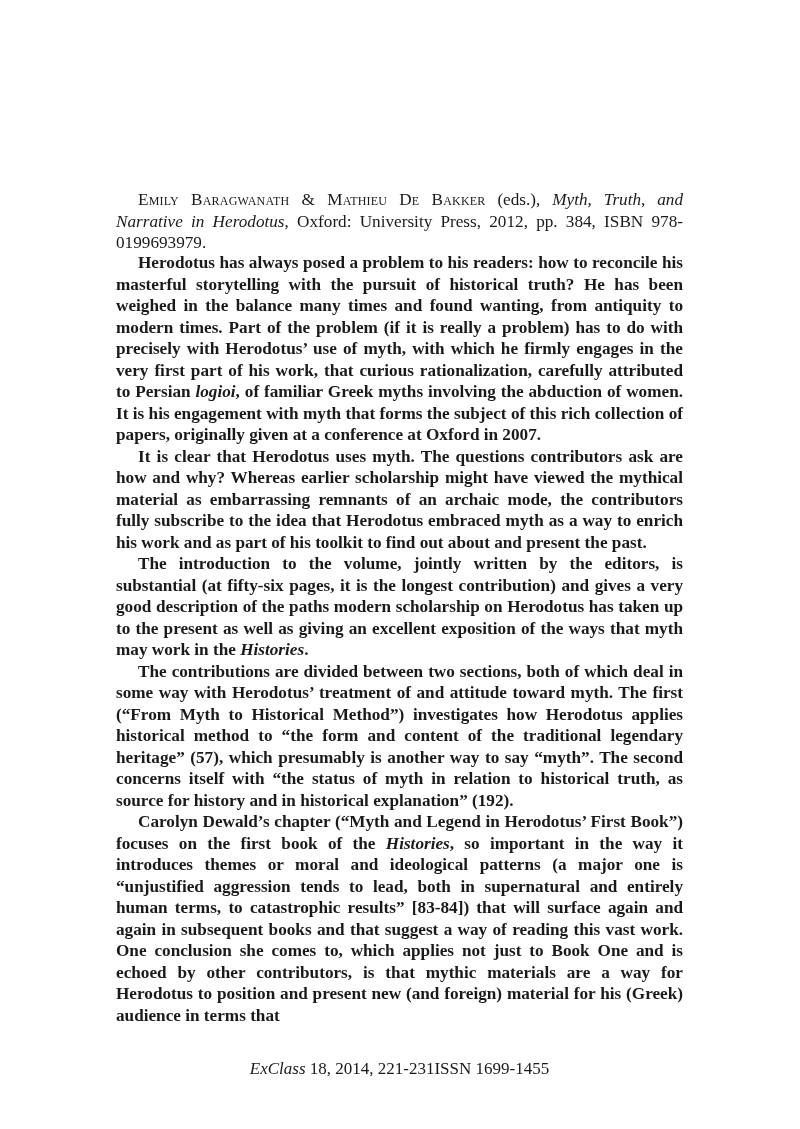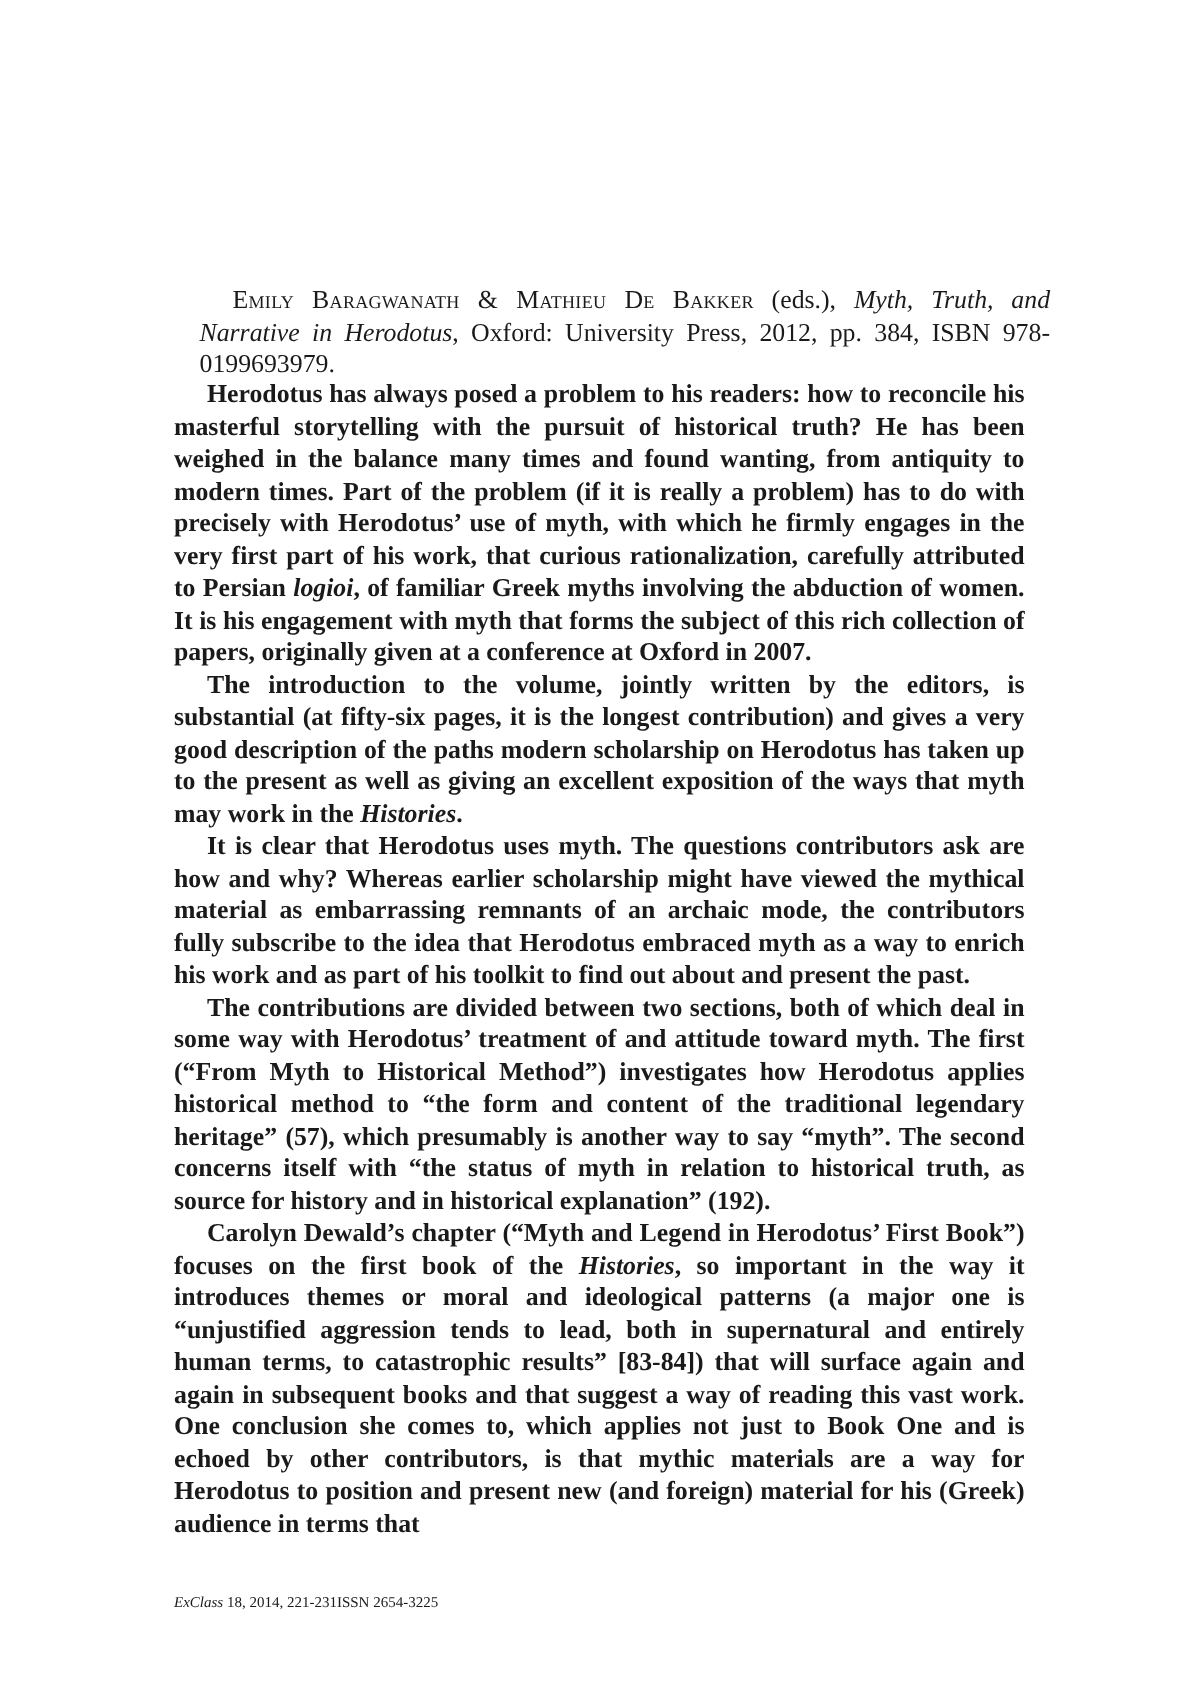--- a/index.html
+++ b/index.html
@@ -17,21 +17,21 @@
     }
     .page {
       position: absolute;
       left: 116px;
       width: 567px;
       top: 0;
     }
     .citation {
       position: absolute;
       top: 189px;
-      left: 17px;
+      left: 0;
       width: 567px;
       font-size: 17.2px;
       line-height: 21.5px;
       text-align: justify;
       text-indent: 22px;
       margin: 0;
     }
     .sc {
       font-variant: small-caps;
       letter-spacing: 0.2px;
@@ -49,39 +49,39 @@
     .body p {
       margin: 0;
       text-indent: 22px;
       font-weight: bold;
     }
     .footer {
       position: absolute;
       top: 1060px;
       left: 116px;
       width: 567px;
-      font-size: 10px;
+      font-size: 17px;
       line-height: 18px;
       display: flex;
-      justify-content: flex-start;
+      justify-content: center;
     }
   </style>
 </head>
 <body>
 
 <div class="page">
   <p class="citation">
     <span class="sc">Emily Baragwanath &amp; Mathieu De Bakker</span><span> (eds.), </span><span class="it">Myth, Truth, and Narrative in Herodotus</span><span>, Oxford: University Press, 2012, pp. 384, ISBN 978-0199693979.</span>
   </p>
 
   <div class="body">
     <p><span>Herodotus has always posed a problem to his readers: how to reconcile his masterful storytelling with the pursuit of historical truth? He has been weighed in the balance many times and found wanting, from antiquity to modern times. Part of the problem (if it is really a problem) has to do with precisely with Herodotus’ use of myth, with which he firmly engages in the very first part of his work, that curious rationalization, carefully attributed to Persian </span><span class="it">logioi</span><span>, of familiar Greek myths involving the abduction of women. It is his engagement with myth that forms the subject of this rich collection of papers, originally given at a conference at Oxford in 2007.</span></p>
+    <p><span>It is clear that Herodotus uses myth. The questions contributors ask are how and why? Whereas earlier scholarship might have viewed the mythical material as embarrassing remnants of an archaic mode, the contributors fully subscribe to the idea that Herodotus embraced myth as a way to enrich his work and as part of his toolkit to find out about and present the past.</span></p>
     <p><span>The introduction to the volume, jointly written by the editors, is substantial (at fifty-six pages, it is the longest contribution) and gives a very good description of the paths modern scholarship on Herodotus has taken up to the present as well as giving an excellent exposition of the ways that myth may work in the </span><span class="it">Histories</span><span>.</span></p>
-    <p><span>It is clear that Herodotus uses myth. The questions contributors ask are how and why? Whereas earlier scholarship might have viewed the mythical material as embarrassing remnants of an archaic mode, the contributors fully subscribe to the idea that Herodotus embraced myth as a way to enrich his work and as part of his toolkit to find out about and present the past.</span></p>
     <p><span>The contributions are divided between two sections, both of which deal in some way with Herodotus’ treatment of and attitude toward myth. The first (“From Myth to Historical Method”) investigates how Herodotus applies historical method to “the form and content of the traditional legendary heritage” (57), which presumably is another way to say “myth”. The second concerns itself with “the status of myth in relation to historical truth, as source for history and in historical explanation” (192).</span></p>
     <p><span>Carolyn Dewald’s chapter (“Myth and Legend in Herodotus’ First Book”) focuses on the first book of the </span><span class="it">Histories</span><span>, so important in the way it introduces themes or moral and ideological patterns (a major one is “unjustified aggression tends to lead, both in supernatural and entirely human terms, to catastrophic results” [83-84]) that will surface again and again in subsequent books and that suggest a way of reading this vast work. One conclusion she comes to, which applies not just to Book One and is echoed by other contributors, is that mythic materials are a way for Herodotus to position and present new (and foreign) material for his (Greek) audience in terms that</span></p>
   </div>
 </div>
 
 <div class="footer">
   <span><span class="it">ExClass</span><span> 18, 2014, 221-231</span></span>
-  <span>ISSN 2654-3225</span>
+  <span>ISSN 1699-1455</span>
 </div>
 
 </body></html>

